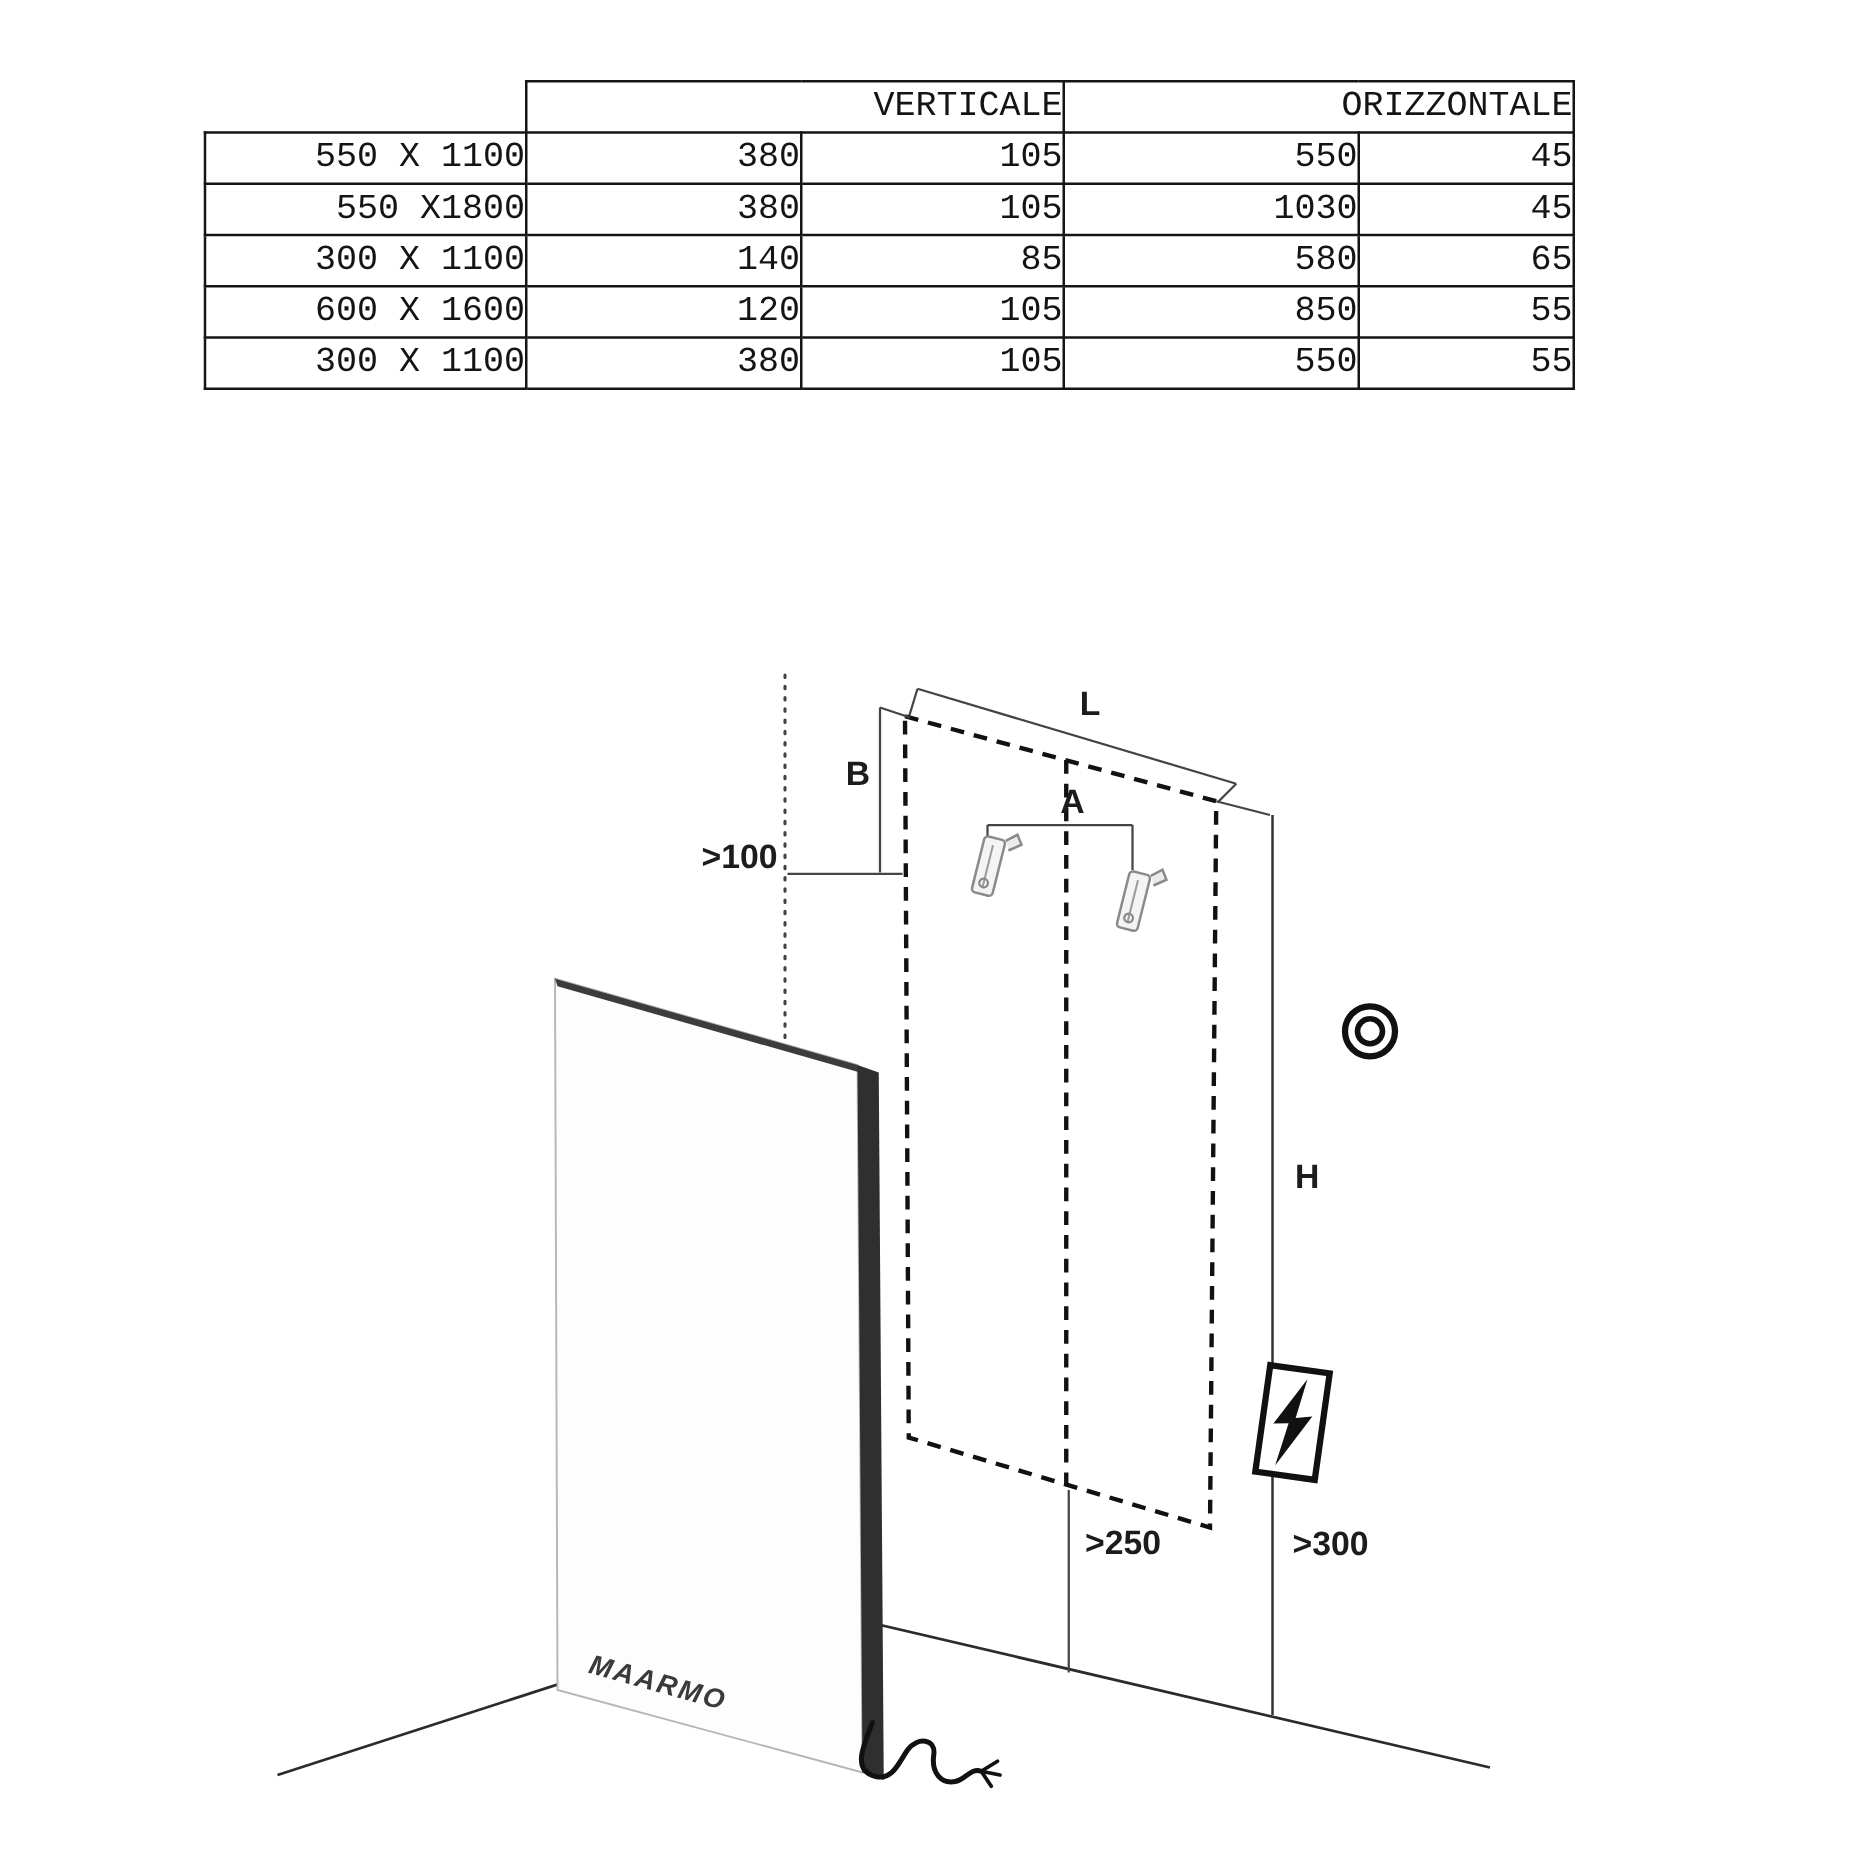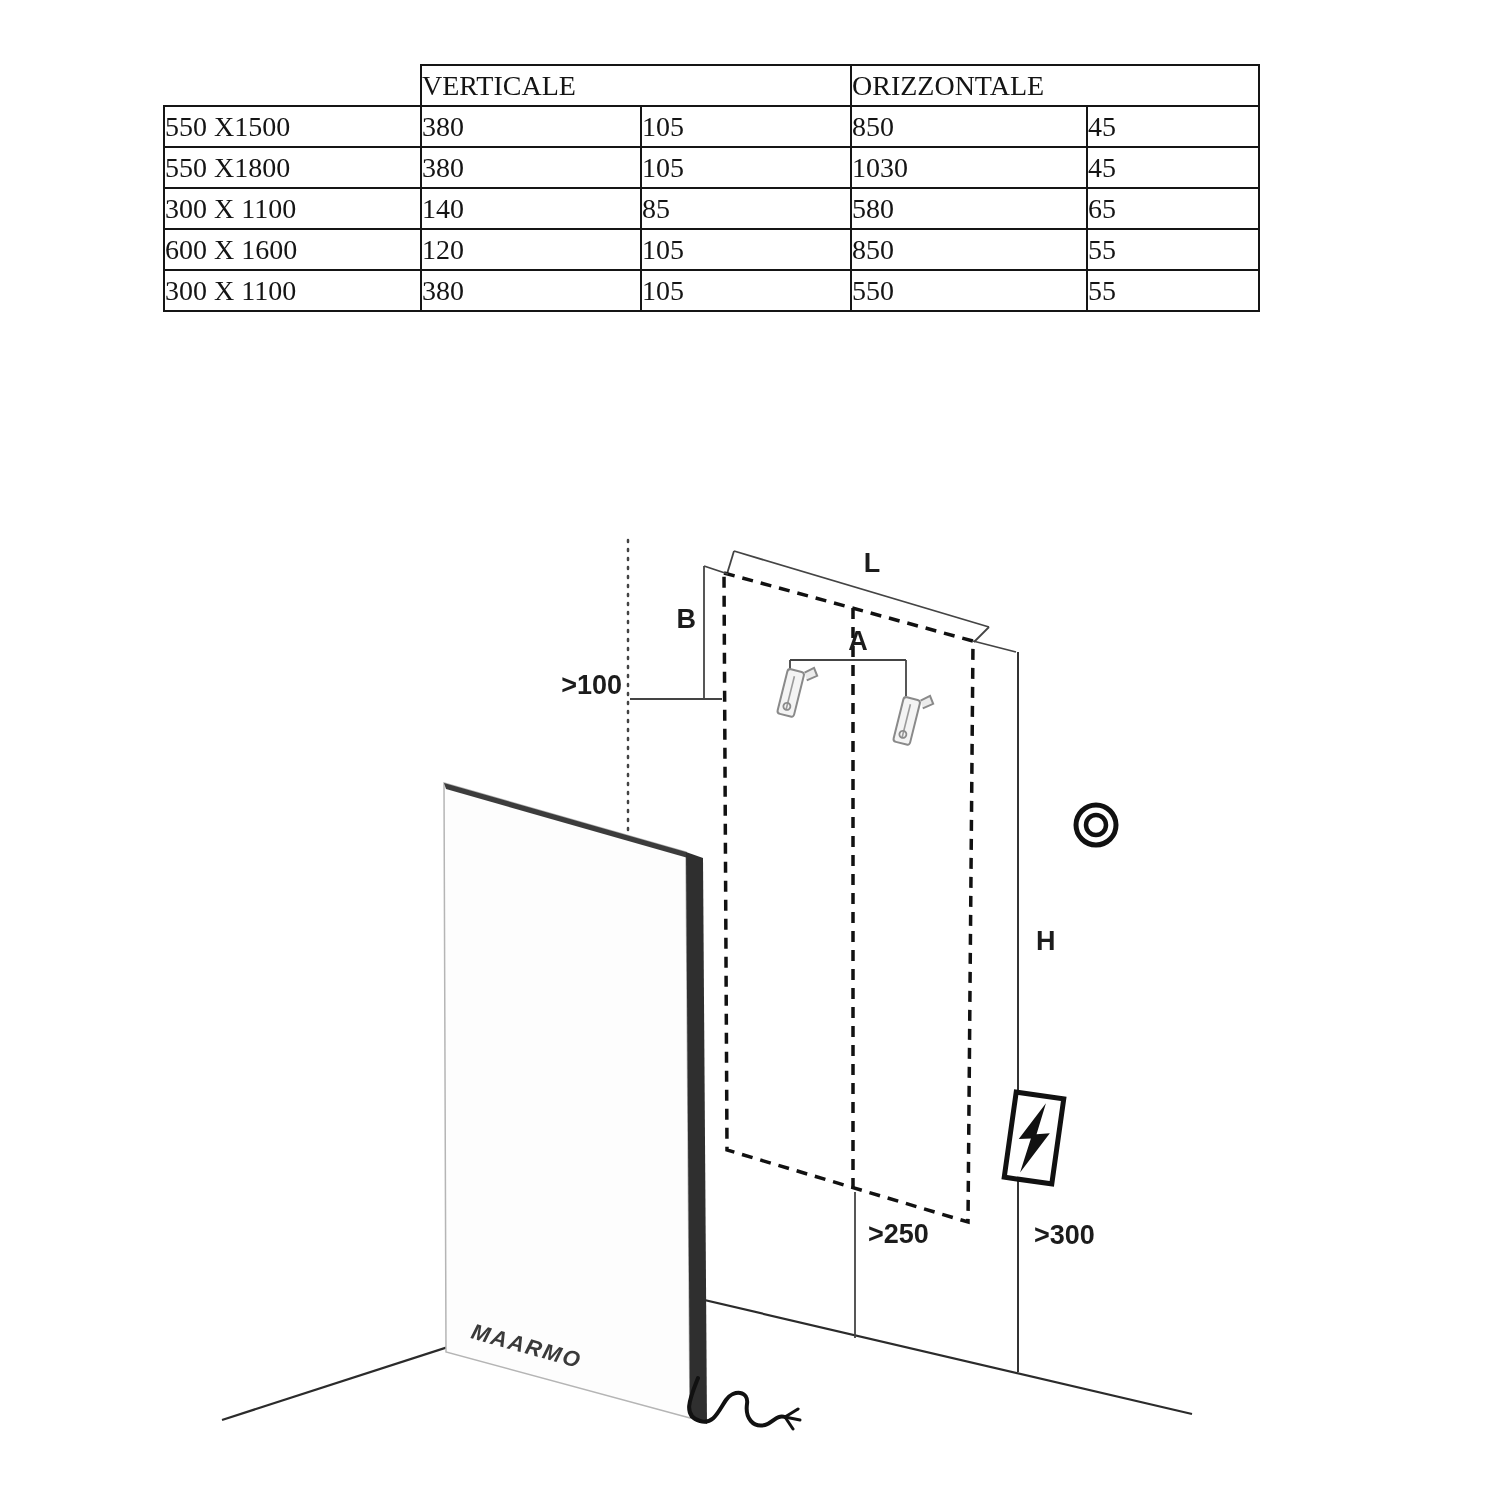--- a/index.html
+++ b/index.html
@@ -1,21 +1,21 @@
 <!DOCTYPE html>
 <html><head>
 <meta charset="utf-8">
 <style>
   html,body{margin:0;padding:0;background:#fff;}
   .page{position:relative;width:1500px;height:1500px;background:#ffffff;overflow:hidden;font-family:"Liberation Serif",serif;}
 
   
   .spec-table{position:absolute;left:163px;top:64px;border-collapse:collapse;table-layout:fixed;}
-  .spec-table td{border:2px solid #151515;height:39px;padding:0;text-align:left;vertical-align:middle;
-                 font-size:28px;color:#141414;font-family:Liberation Serif, serif;}
+  .spec-table td{border:2px solid #151515;height:39px;padding:0;text-align:right;vertical-align:middle;
+                 font-size:28px;color:#141414;font-family:Liberation Mono, monospace;}
   .spec-table td.blank{border:none;background:#fff;}
 
   
   .diagram{position:absolute;left:0;top:500px;}
   .dim-label{font:600 27px "Liberation Sans",sans-serif;fill:#1c1c1c;}
   .brand-label{font:italic 700 22px "Liberation Sans",sans-serif;letter-spacing:2px;fill:#3a3a3a;}
   .thin{stroke:#444;stroke-width:1.8;fill:none;}
   .dash{stroke:#111;stroke-width:3.5;fill:none;stroke-dasharray:11 8;}
 </style>
 </head>
@@ -31,24 +31,24 @@
         <col style="width:236px">
         <col style="width:172px">
     </colgroup>
     <tbody>
       <tr>
         <td class="blank"></td>
         <td colspan="2">VERTICALE</td>
         <td colspan="2">ORIZZONTALE</td>
       </tr>
       <tr>
-        <td>550 X1500</td>
+        <td>550 X 1100</td>
         <td>380</td>
         <td>105</td>
-        <td>850</td>
+        <td>550</td>
         <td>45</td>
       </tr>
       <tr>
         <td>550 X1800</td>
         <td>380</td>
         <td>105</td>
         <td>1030</td>
         <td>45</td>
       </tr>
       <tr>

